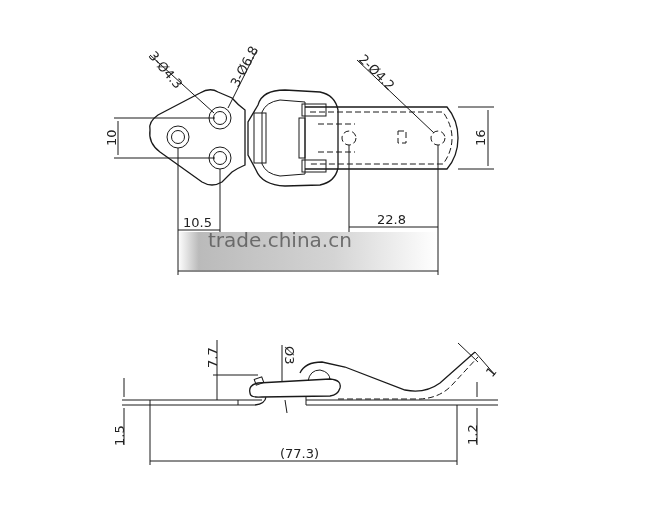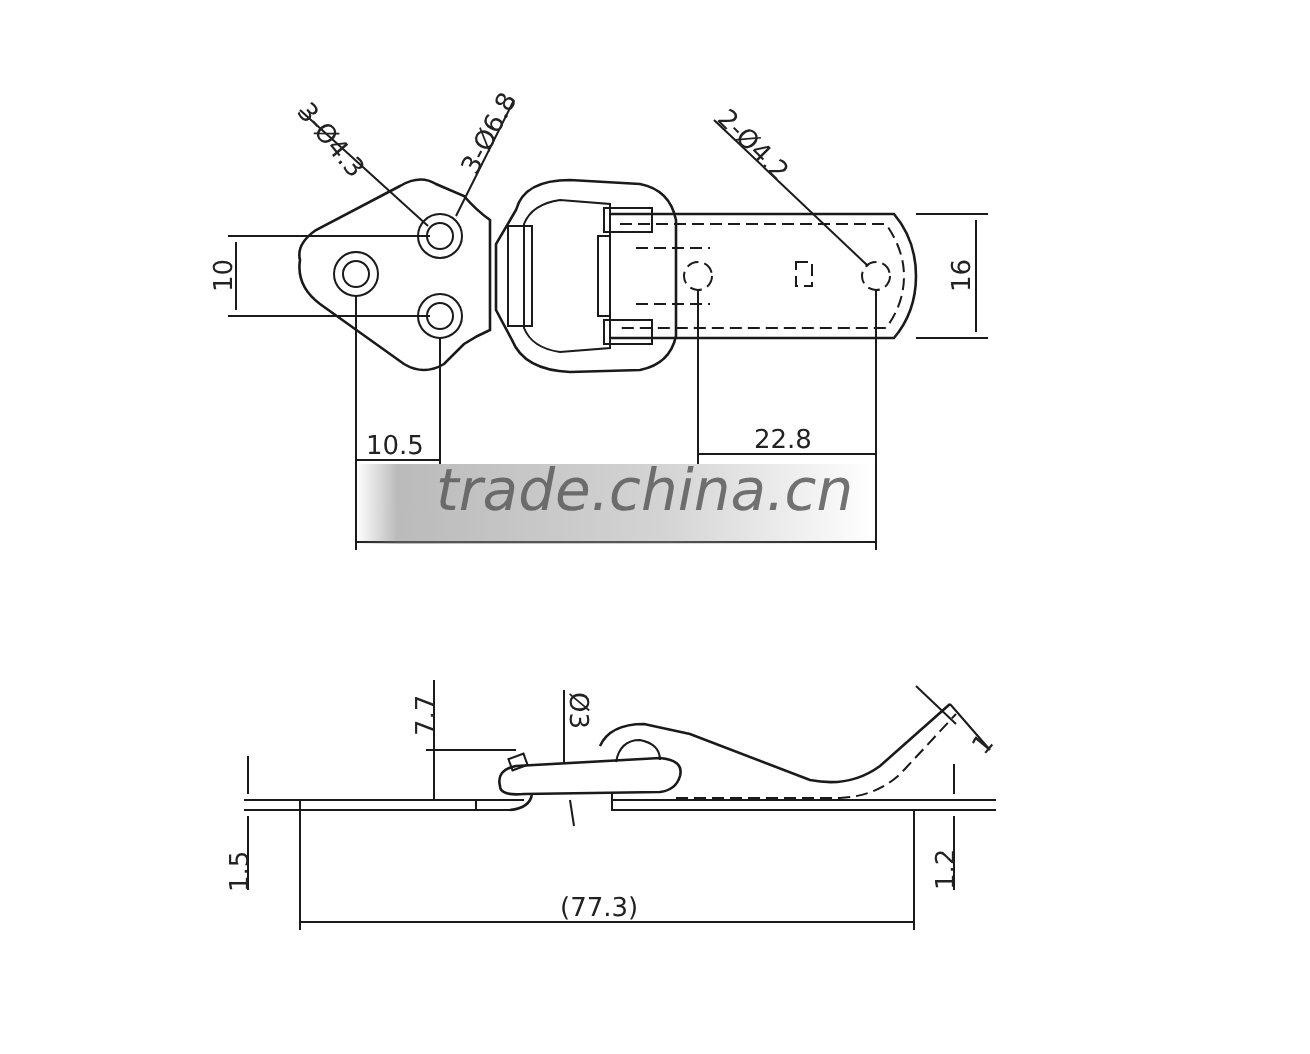--- a/index.html
+++ b/index.html
@@ -3,21 +3,21 @@
   <meta charset="utf-8">
   <style>
     html, body { margin: 0; padding: 0; background: #ffffff; }
     body { width: 655px; height: 527px; position: relative; overflow: hidden; font-family: "DejaVu Sans", sans-serif; }
     svg { position: absolute; left: 0; top: 0; }
     .ln { stroke: #1a1a1a; stroke-width: 1; fill: none; }
     .thick { stroke: #1a1a1a; stroke-width: 1.3; fill: none; }
     .dash { stroke: #1a1a1a; stroke-width: 1; fill: none; stroke-dasharray: 6 3; }
     .dimtxt { font-family: "DejaVu Sans", sans-serif; font-size: 13px; fill: #222; }
     .wm-band { position: absolute; left: 178px; top: 232px; width: 260px; height: 40px; background: linear-gradient(to right, rgba(150,150,150,0.0) 0%, rgba(130,130,130,0.55) 8%, rgba(160,160,160,0.45) 60%, rgba(180,180,180,0.0) 100%); }
-    .wm-text { position: absolute; left: 218px; top: 228px; font-family: "DejaVu Sans", sans-serif; font-size: 29px; color: rgba(90,90,90,0.85); letter-spacing: 0px; white-space: nowrap; font-style: italic; }
+    .wm-text { position: absolute; left: 208px; top: 228px; font-family: "DejaVu Sans", sans-serif; font-size: 20px; color: rgba(90,90,90,0.85); letter-spacing: 0px; white-space: nowrap; }
   </style>
 </head>
 <body>
 
 <svg width="655" height="527" viewBox="0 0 655 527">
 
   <g>
 
     <path class="thick" d="M 150 130 Q 148 122 158 115 L 200 93 Q 210 87 218 92 L 232 98 Q 238 105 245 110 L 245 165 Q 238 168 232 172 L 222 182 Q 212 188 202 182 L 160 152 Q 148 143 150 130 Z"></path>
 

